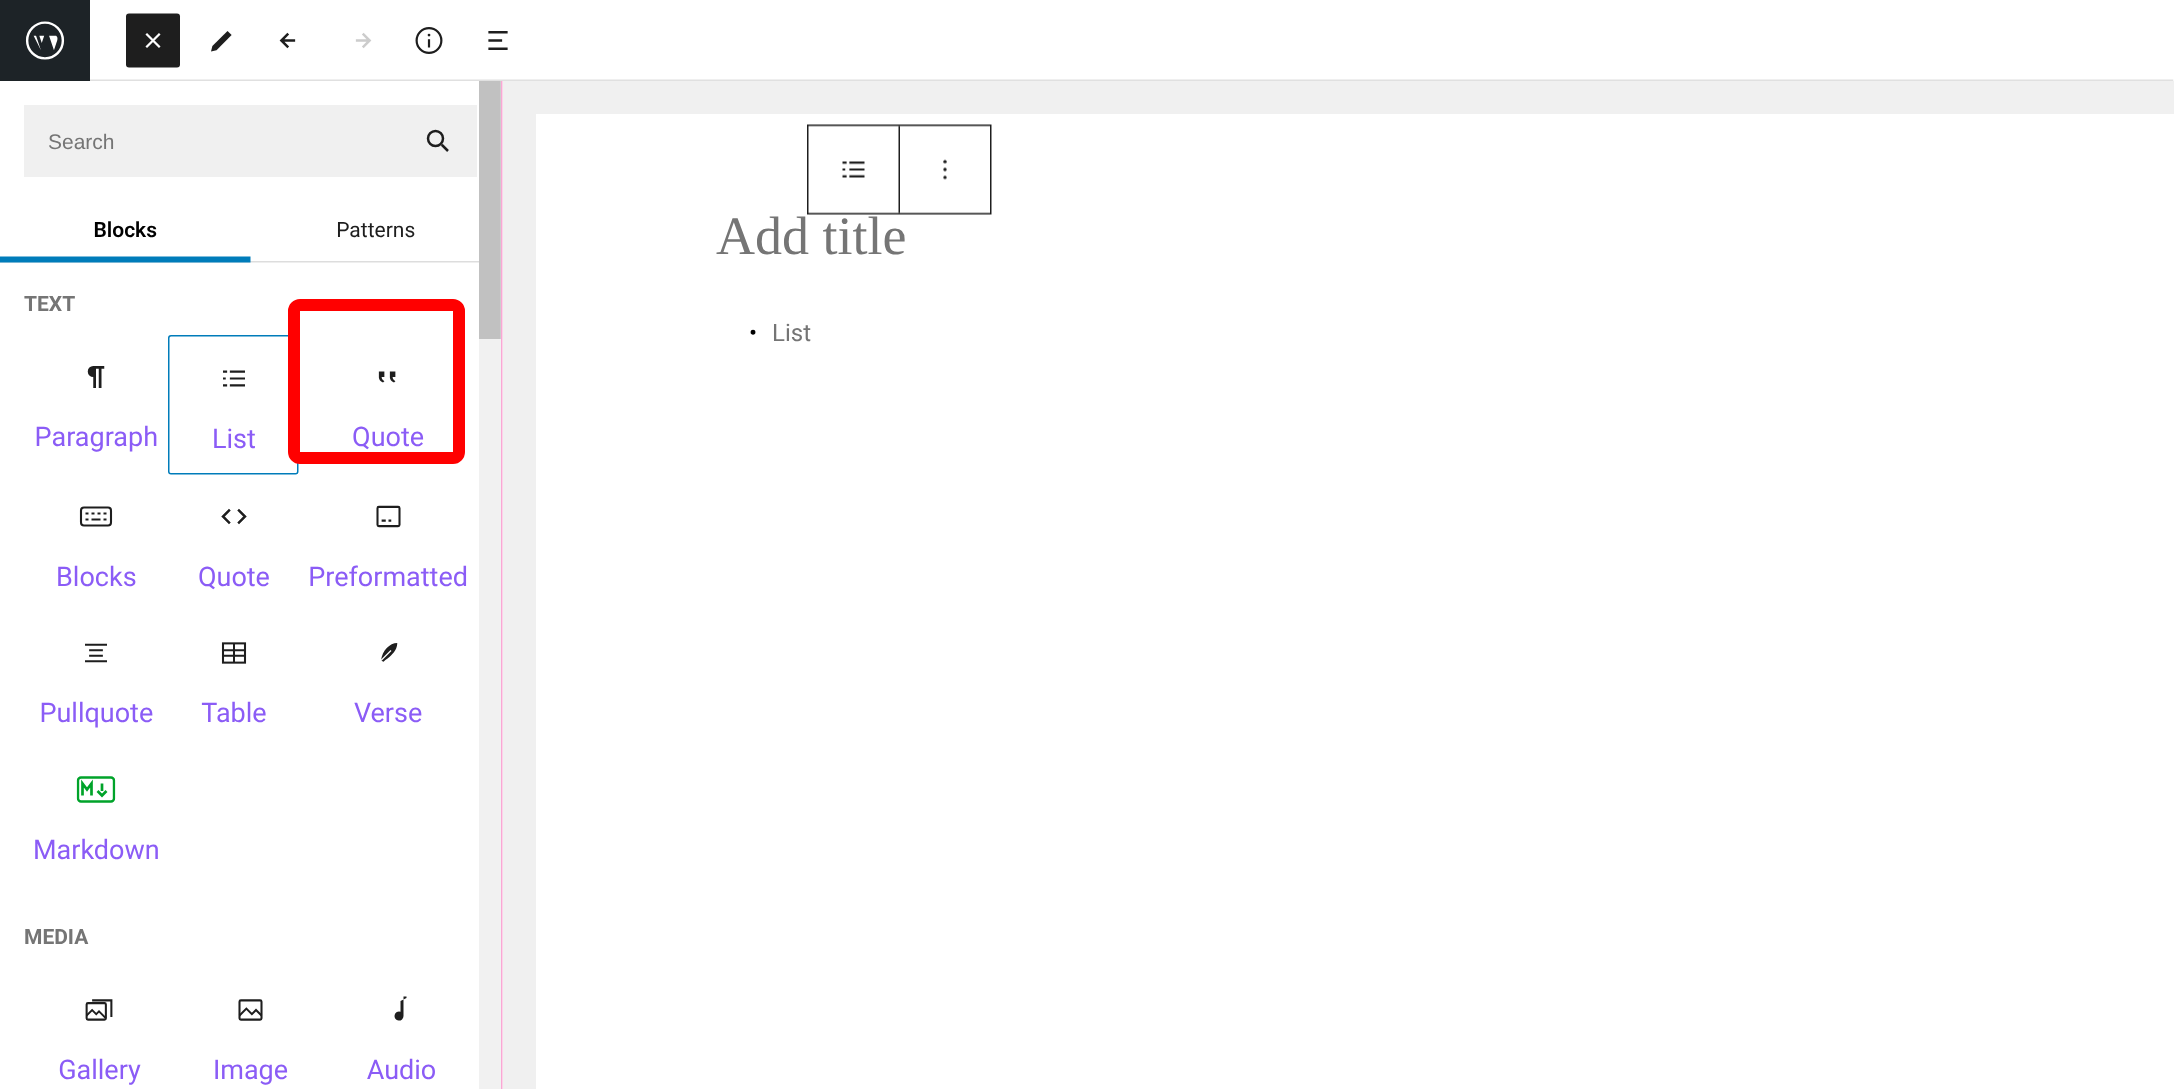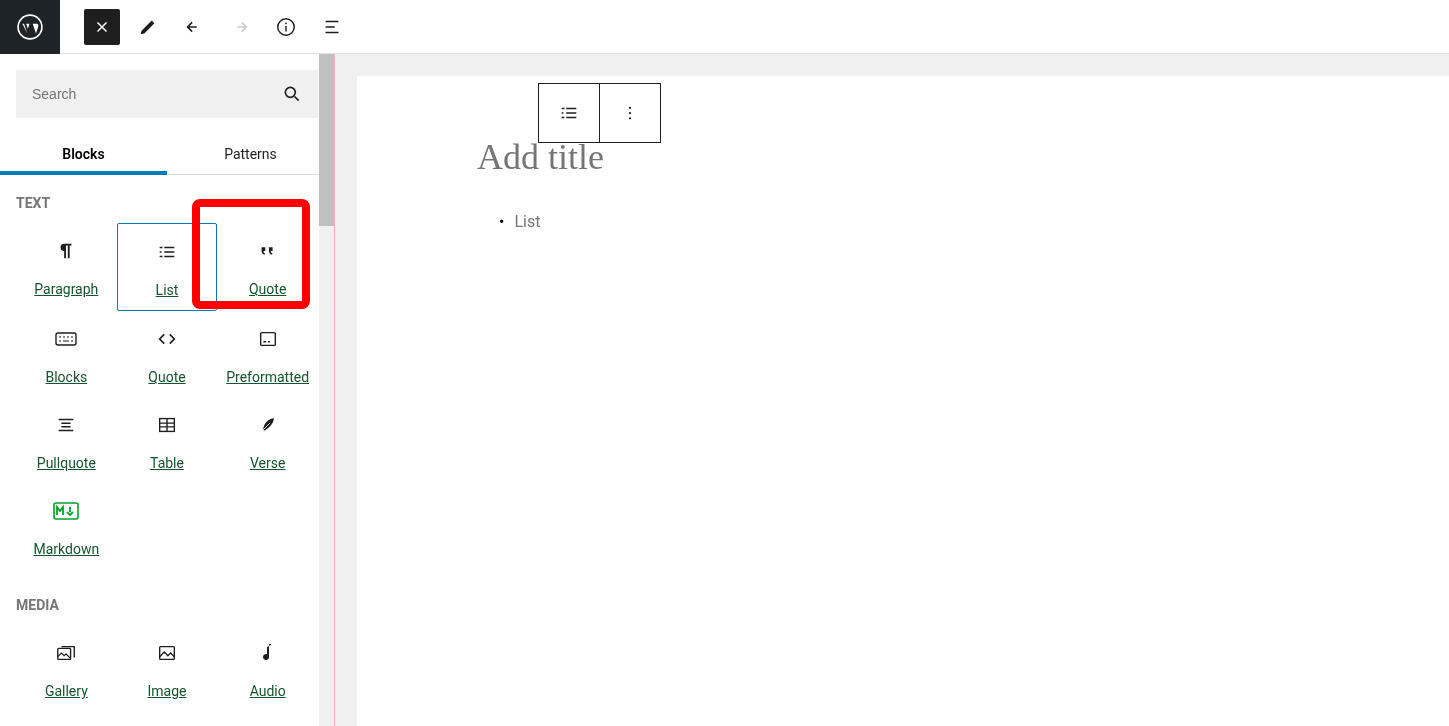--- a/index.html
+++ b/index.html
@@ -19,21 +19,21 @@
   .tabs { display: flex; border-bottom: 1px solid #ddd; }
   .tab { flex: 1; text-align: center; padding: 12px 0; font-size: 14px; cursor: pointer; }
   .tab.active { font-weight: 600; color: #000; position: relative; }
   .tab.active::after { content: ""; position: absolute; left: 0; right: 0; bottom: -1px; height: 4px; background: #007cba; }
   .inserter-body { flex: 1; overflow-y: auto; padding: 16px 16px 16px 16px; }
   .category-label { font-size: 14px; text-transform: uppercase; font-weight: 700; color: #757575; margin: 4px 0 12px 0; }
   .block-grid { display: grid; grid-template-columns: repeat(3, 1fr); gap: 0; }
   .block-item { display: flex; flex-direction: column; align-items: center; padding: 14px 6px 12px 6px; cursor: pointer; border-radius: 2px; }
   .block-item.selected { border: 1.5px solid #007cba; }
   .block-item .icon-box { height: 28px; display: flex; align-items: center; justify-content: center; margin-bottom: 16px; }
-  .block-item .label { font-size: 14px; color: #14532d; text-decoration: underline; }
+  .block-item .label { font-size: 18px; color: #8b5cf6; }
   .highlight-box { border: 8px solid #ff0000; border-radius: 8px; position: absolute; }
   .editor { flex: 1; background: #f0f0f0; padding-top: 22px; overflow: auto; }
   .editor-inner { background: #fff; min-height: 1000px; margin-left: 22px; padding: 60px 120px 0 120px; position: relative; }
   .title-placeholder { font-size: 36px; color: #757575; font-family: Liberation Serif, serif; font-weight: normal; }
   .list-bullet { margin-top: 34px; margin-left: 22px; font-size: 16px; color: #757575; }
   .list-bullet::before { content: "•"; margin-right: 10px; color: #000; }
   .floating-toolbar { position: absolute; top: 83px; left: 538px; display: flex; background: #fff; border: 1px solid #1e1e1e; }
   .ft-btn { width: 60px; height: 58px; display: flex; align-items: center; justify-content: center; cursor: pointer; }
   .ft-sep { width: 1px; background: #1e1e1e; }
   svg { display: block; }

